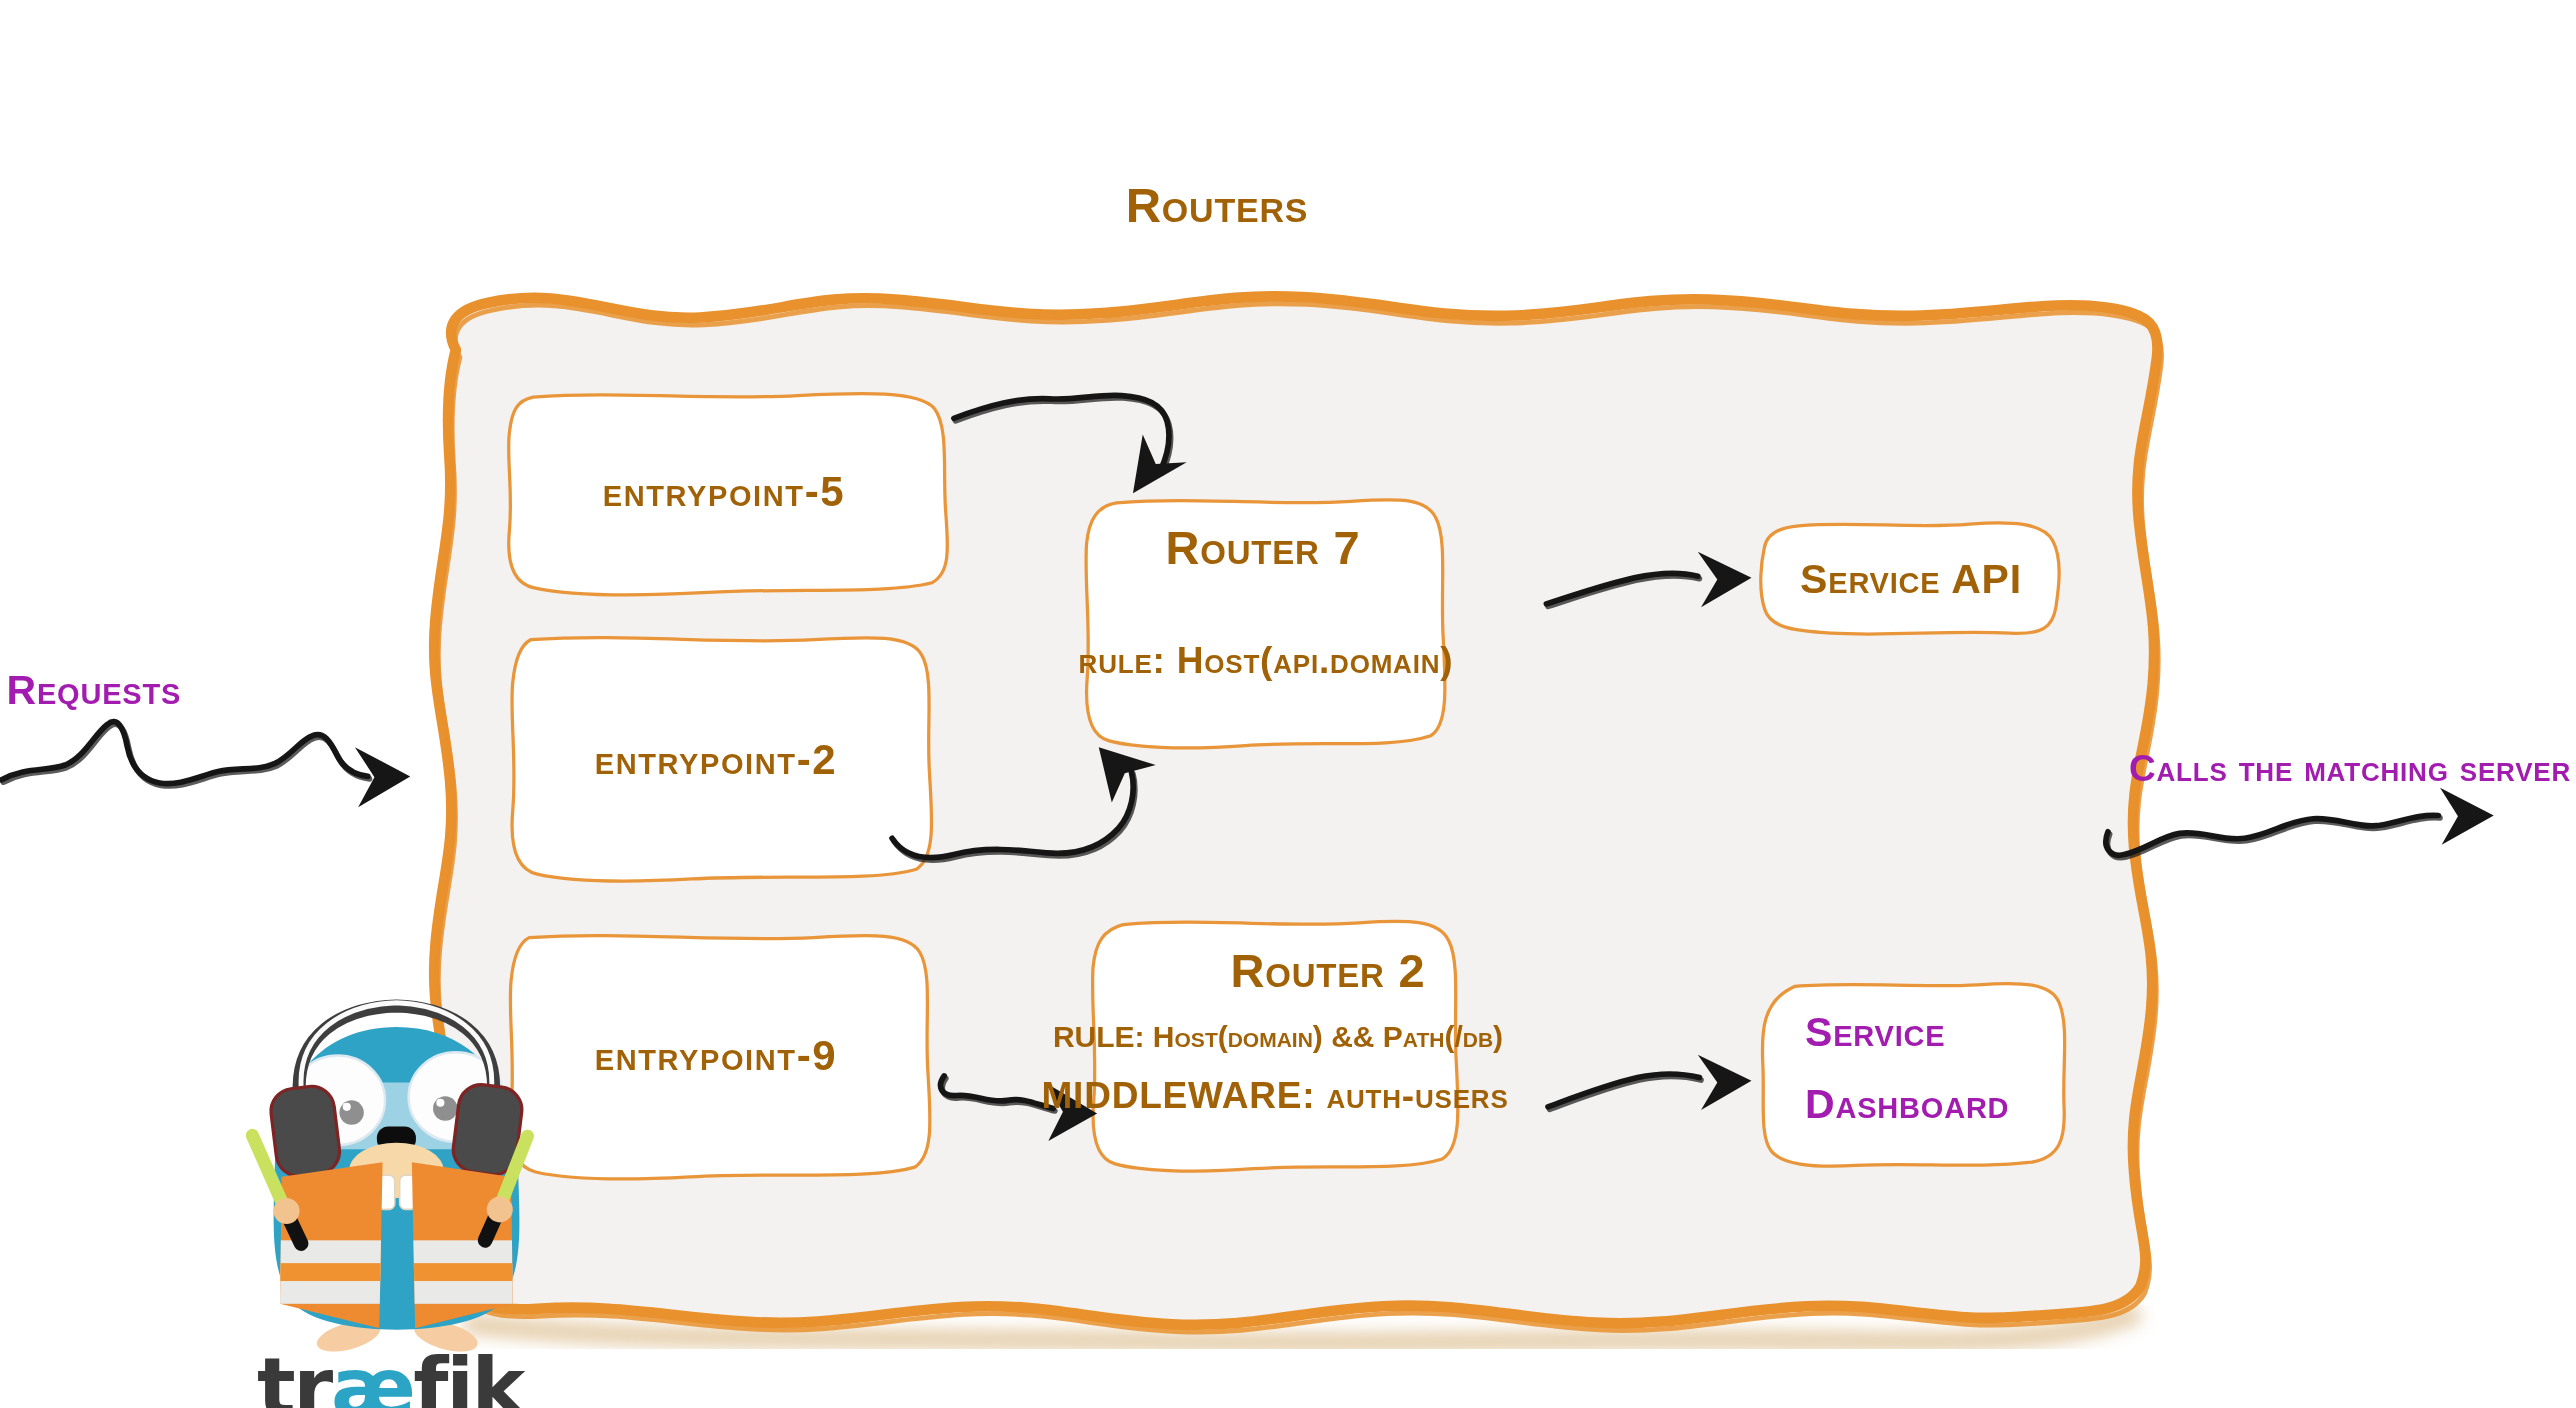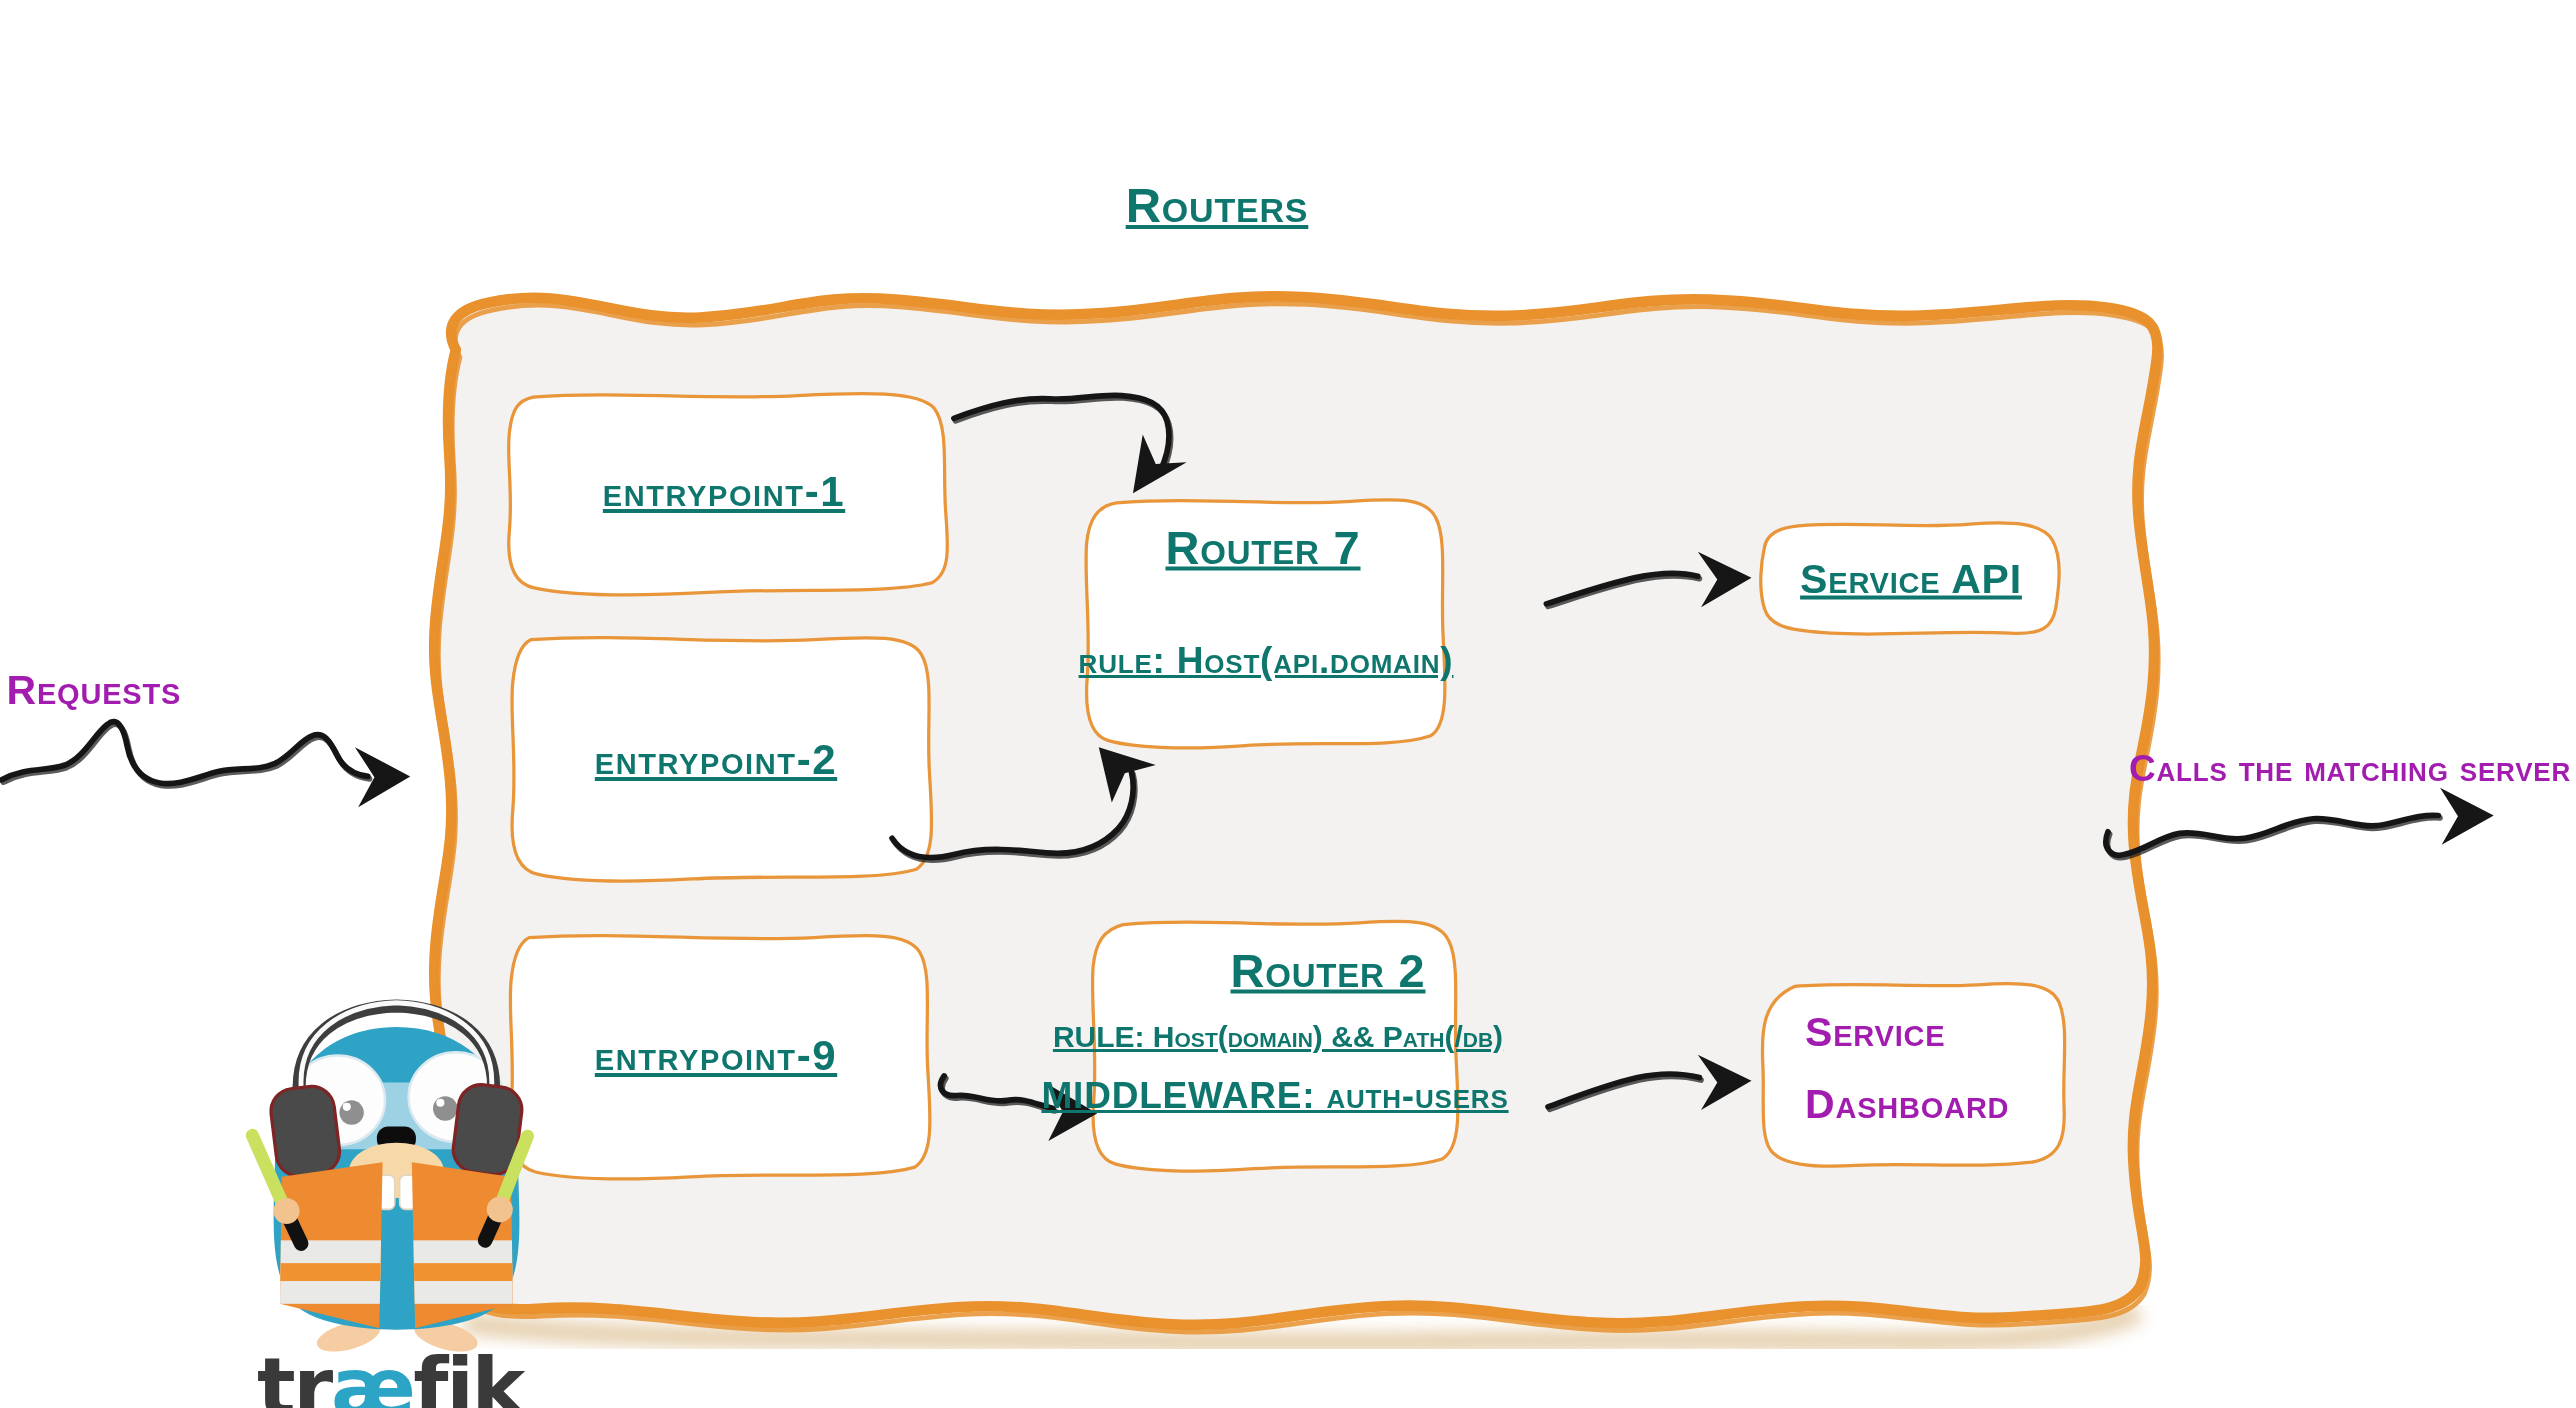--- a/index.html
+++ b/index.html
@@ -1,20 +1,20 @@
 <!DOCTYPE html>
 <html style="font-size:13px"><head>
 <meta charset="utf-8">
 <style>
   html,body{margin:0;padding:0;background:#ffffff;}
   #canvas{position:relative;width:2576px;height:1408px;overflow:hidden;background:#ffffff;
           font-family:"Liberation Sans",sans-serif;}
   svg{position:absolute;left:0;top:0;}
   .lbl{position:absolute;transform:translate(-50%,-50%);font-variant:small-caps;font-weight:600;
-       color:#0f766e;white-space:nowrap;letter-spacing:0.8px;text-decoration:underline;}
+       color:#a16207;white-space:nowrap;letter-spacing:0.8px;}
   .lbl-left{position:absolute;transform:translateY(-50%);font-variant:small-caps;font-weight:600;
        color:#a21caf;white-space:nowrap;letter-spacing:0.8px;}
   .t-title{font-size:49px;}
   .t-ep{font-size:42px;letter-spacing:1.6px;}
   .t-router-title{font-size:47px;}
   .t-rule1{font-size:37px;}
   .t-rule2{font-size:30px;letter-spacing:0;text-align:center;}
   .t-mw{font-size:37px;}
   .t-svc{font-size:41px;}
   .t-req{font-size:41px;}
@@ -193,21 +193,21 @@
       <line x1="352" y1="1490" x2="370" y2="1528" stroke="#111111" stroke-width="18" stroke-linecap="round"></line>
       <line x1="612" y1="1488" x2="648" y2="1396" stroke="#C9E15F" stroke-width="16" stroke-linecap="round"></line>
       <line x1="612" y1="1488" x2="596" y2="1524" stroke="#111111" stroke-width="18" stroke-linecap="round"></line>
       <circle cx="352" cy="1488" r="16" fill="#F2C28F"></circle>
       <circle cx="614" cy="1486" r="16" fill="#F2C28F"></circle>
     </g>
   </svg>
 
   <div class="lbl t-title" style="left:1217px;top:205px;">Routers</div>
 
-  <div class="lbl t-ep" style="left:724px;top:492px;">entrypoint-1</div>
+  <div class="lbl t-ep" style="left:724px;top:492px;">entrypoint-5</div>
   <div class="lbl t-ep" style="left:716px;top:760px;">entrypoint-2</div>
   <div class="lbl t-ep" style="left:716px;top:1056px;">entrypoint-9</div>
 
   <div class="lbl t-router-title" style="left:1263px;top:547px;">Router 7</div>
   <div class="lbl t-rule1" style="left:1266px;top:661px;">rule: Host(api.domain)</div>
 
   <div class="lbl t-router-title" style="left:1328px;top:970px;">Router 2</div>
   <div class="lbl t-rule2" style="left:1278px;top:1037px;">RULE: Host(domain) &amp;&amp; Path(/db)</div>
   <div class="lbl t-mw" style="left:1275px;top:1096px;">MIDDLEWARE: auth-users</div>
 

